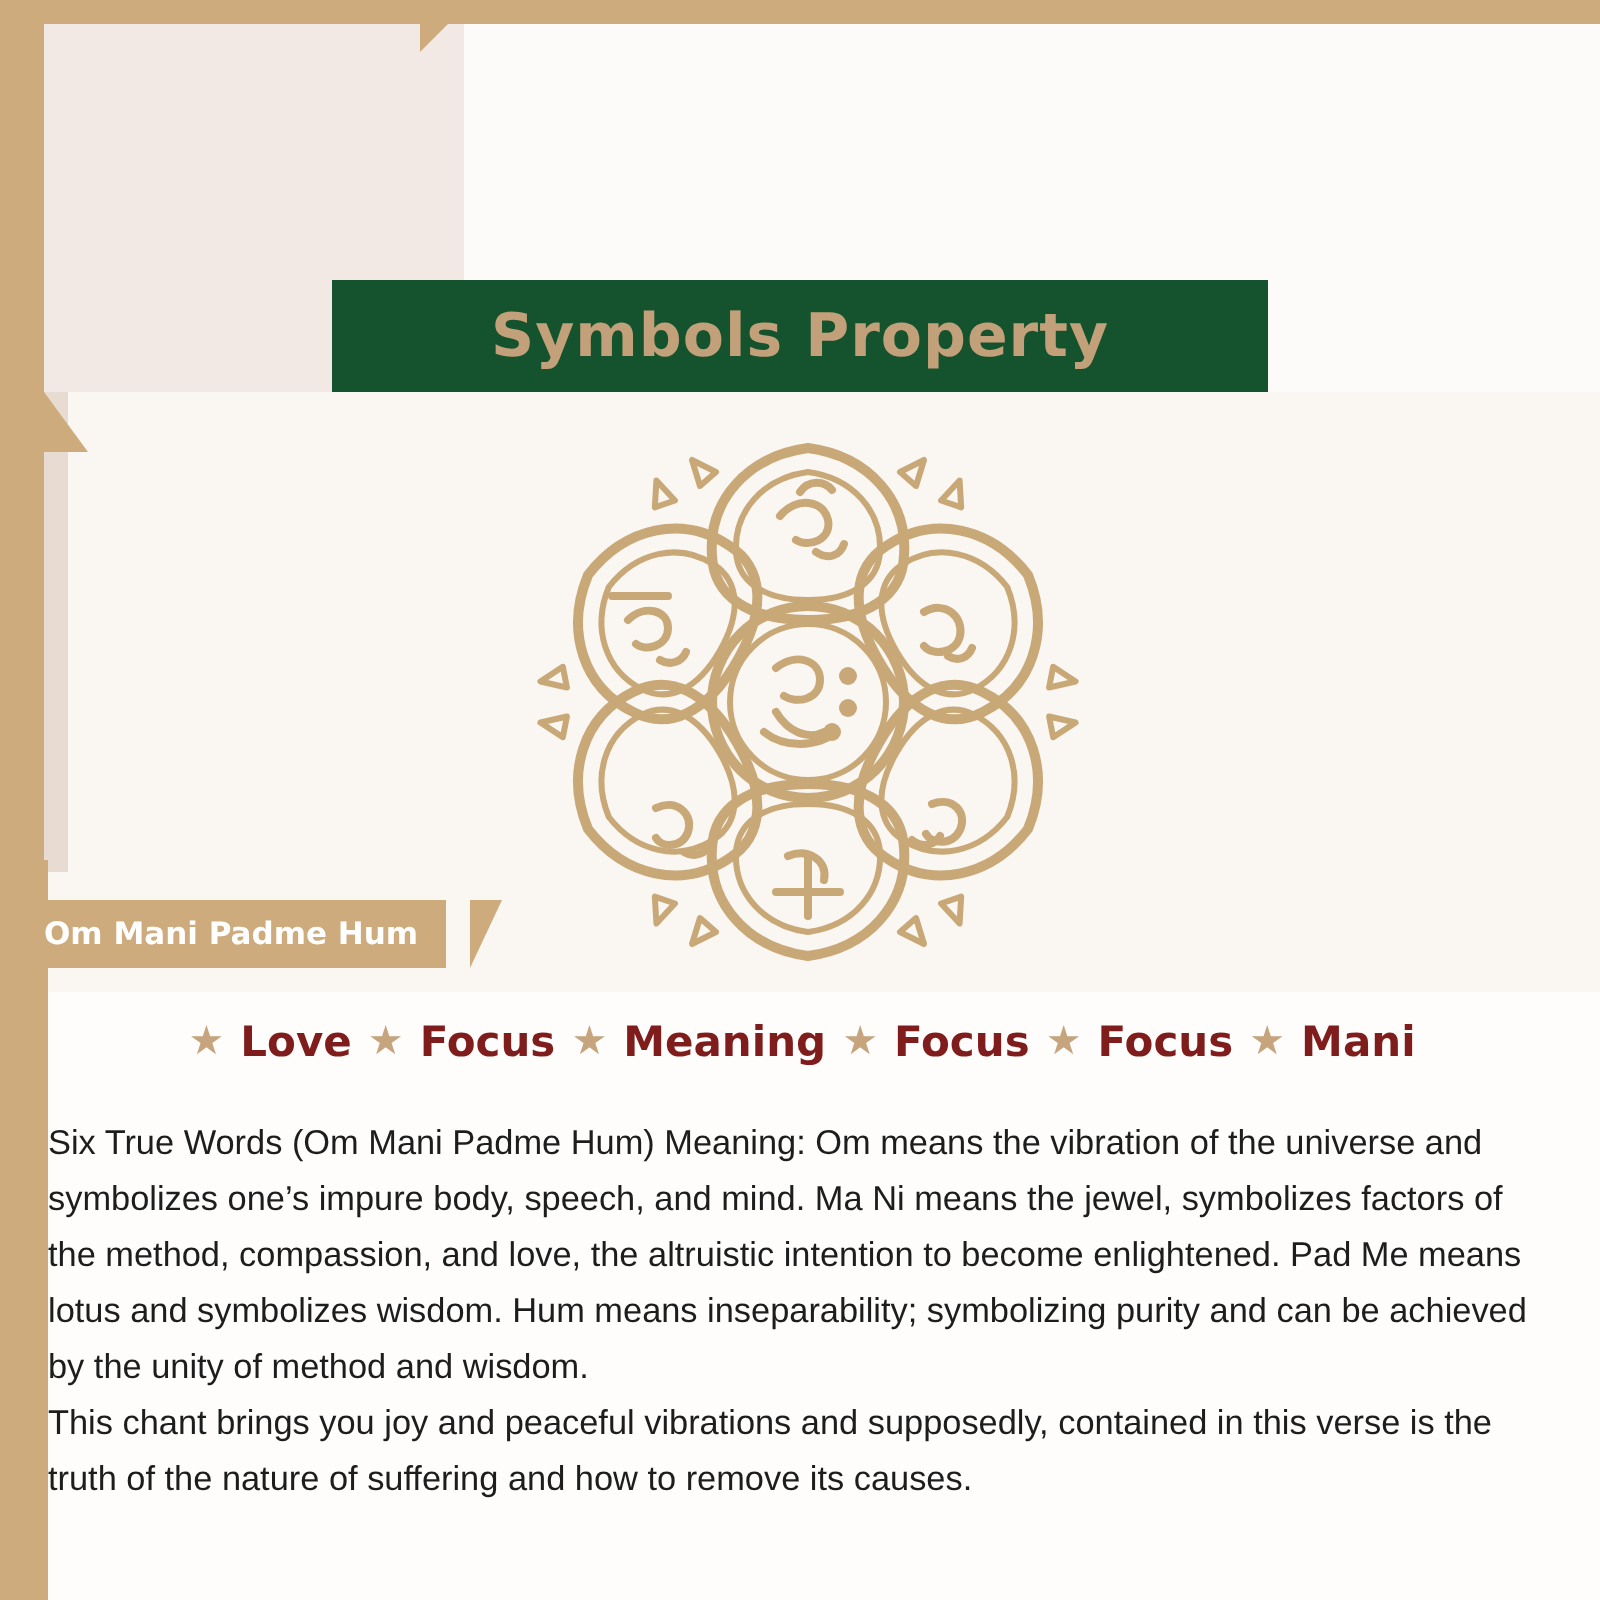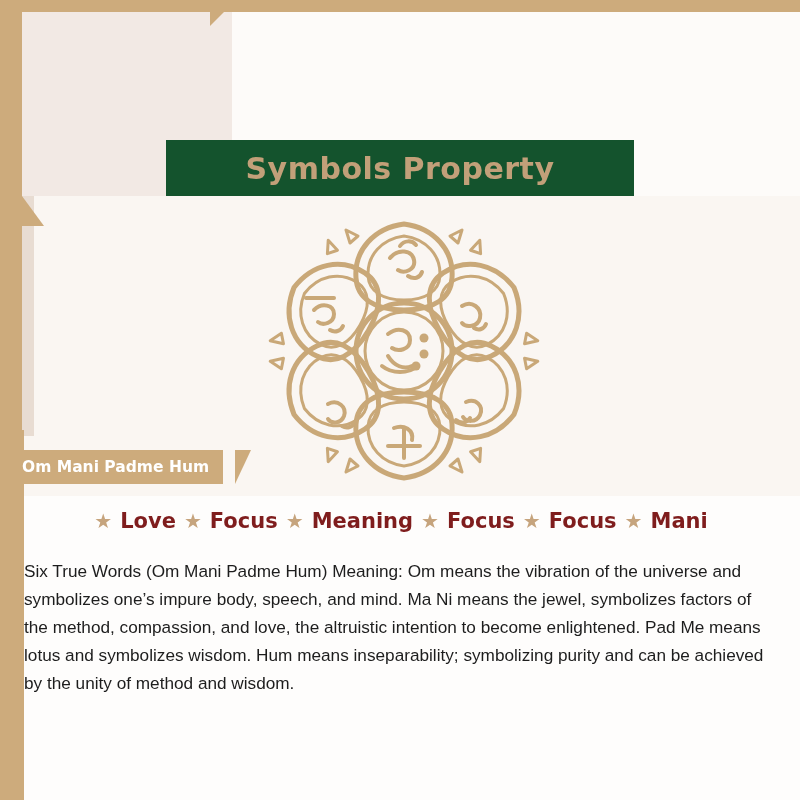--- a/index.html
+++ b/index.html
@@ -325,15 +325,16 @@
     <span class="kw-star">★</span>
     <span class="kw-word">Focus</span>
     <span class="kw-star">★</span>
     <span class="kw-word">Focus</span>
     <span class="kw-star">★</span>
     <span class="kw-word">Mani</span>
   </div>
 
   <div class="body-text">
     <p>Six True Words (Om Mani Padme Hum) Meaning: Om means the vibration of the universe and symbolizes one’s impure body, speech, and mind. Ma Ni means the jewel, symbolizes factors of the method, compassion, and love, the altruistic intention to become enlightened. Pad Me means lotus and symbolizes wisdom. Hum means inseparability; symbolizing purity and can be achieved by the unity of method and wisdom.</p>
+    <p>This chant brings you joy and peaceful vibrations and supposedly, contained in this verse is the truth of the nature of suffering and how to remove its causes.</p>
   </div>
 
 </div>
 
 </body></html>

